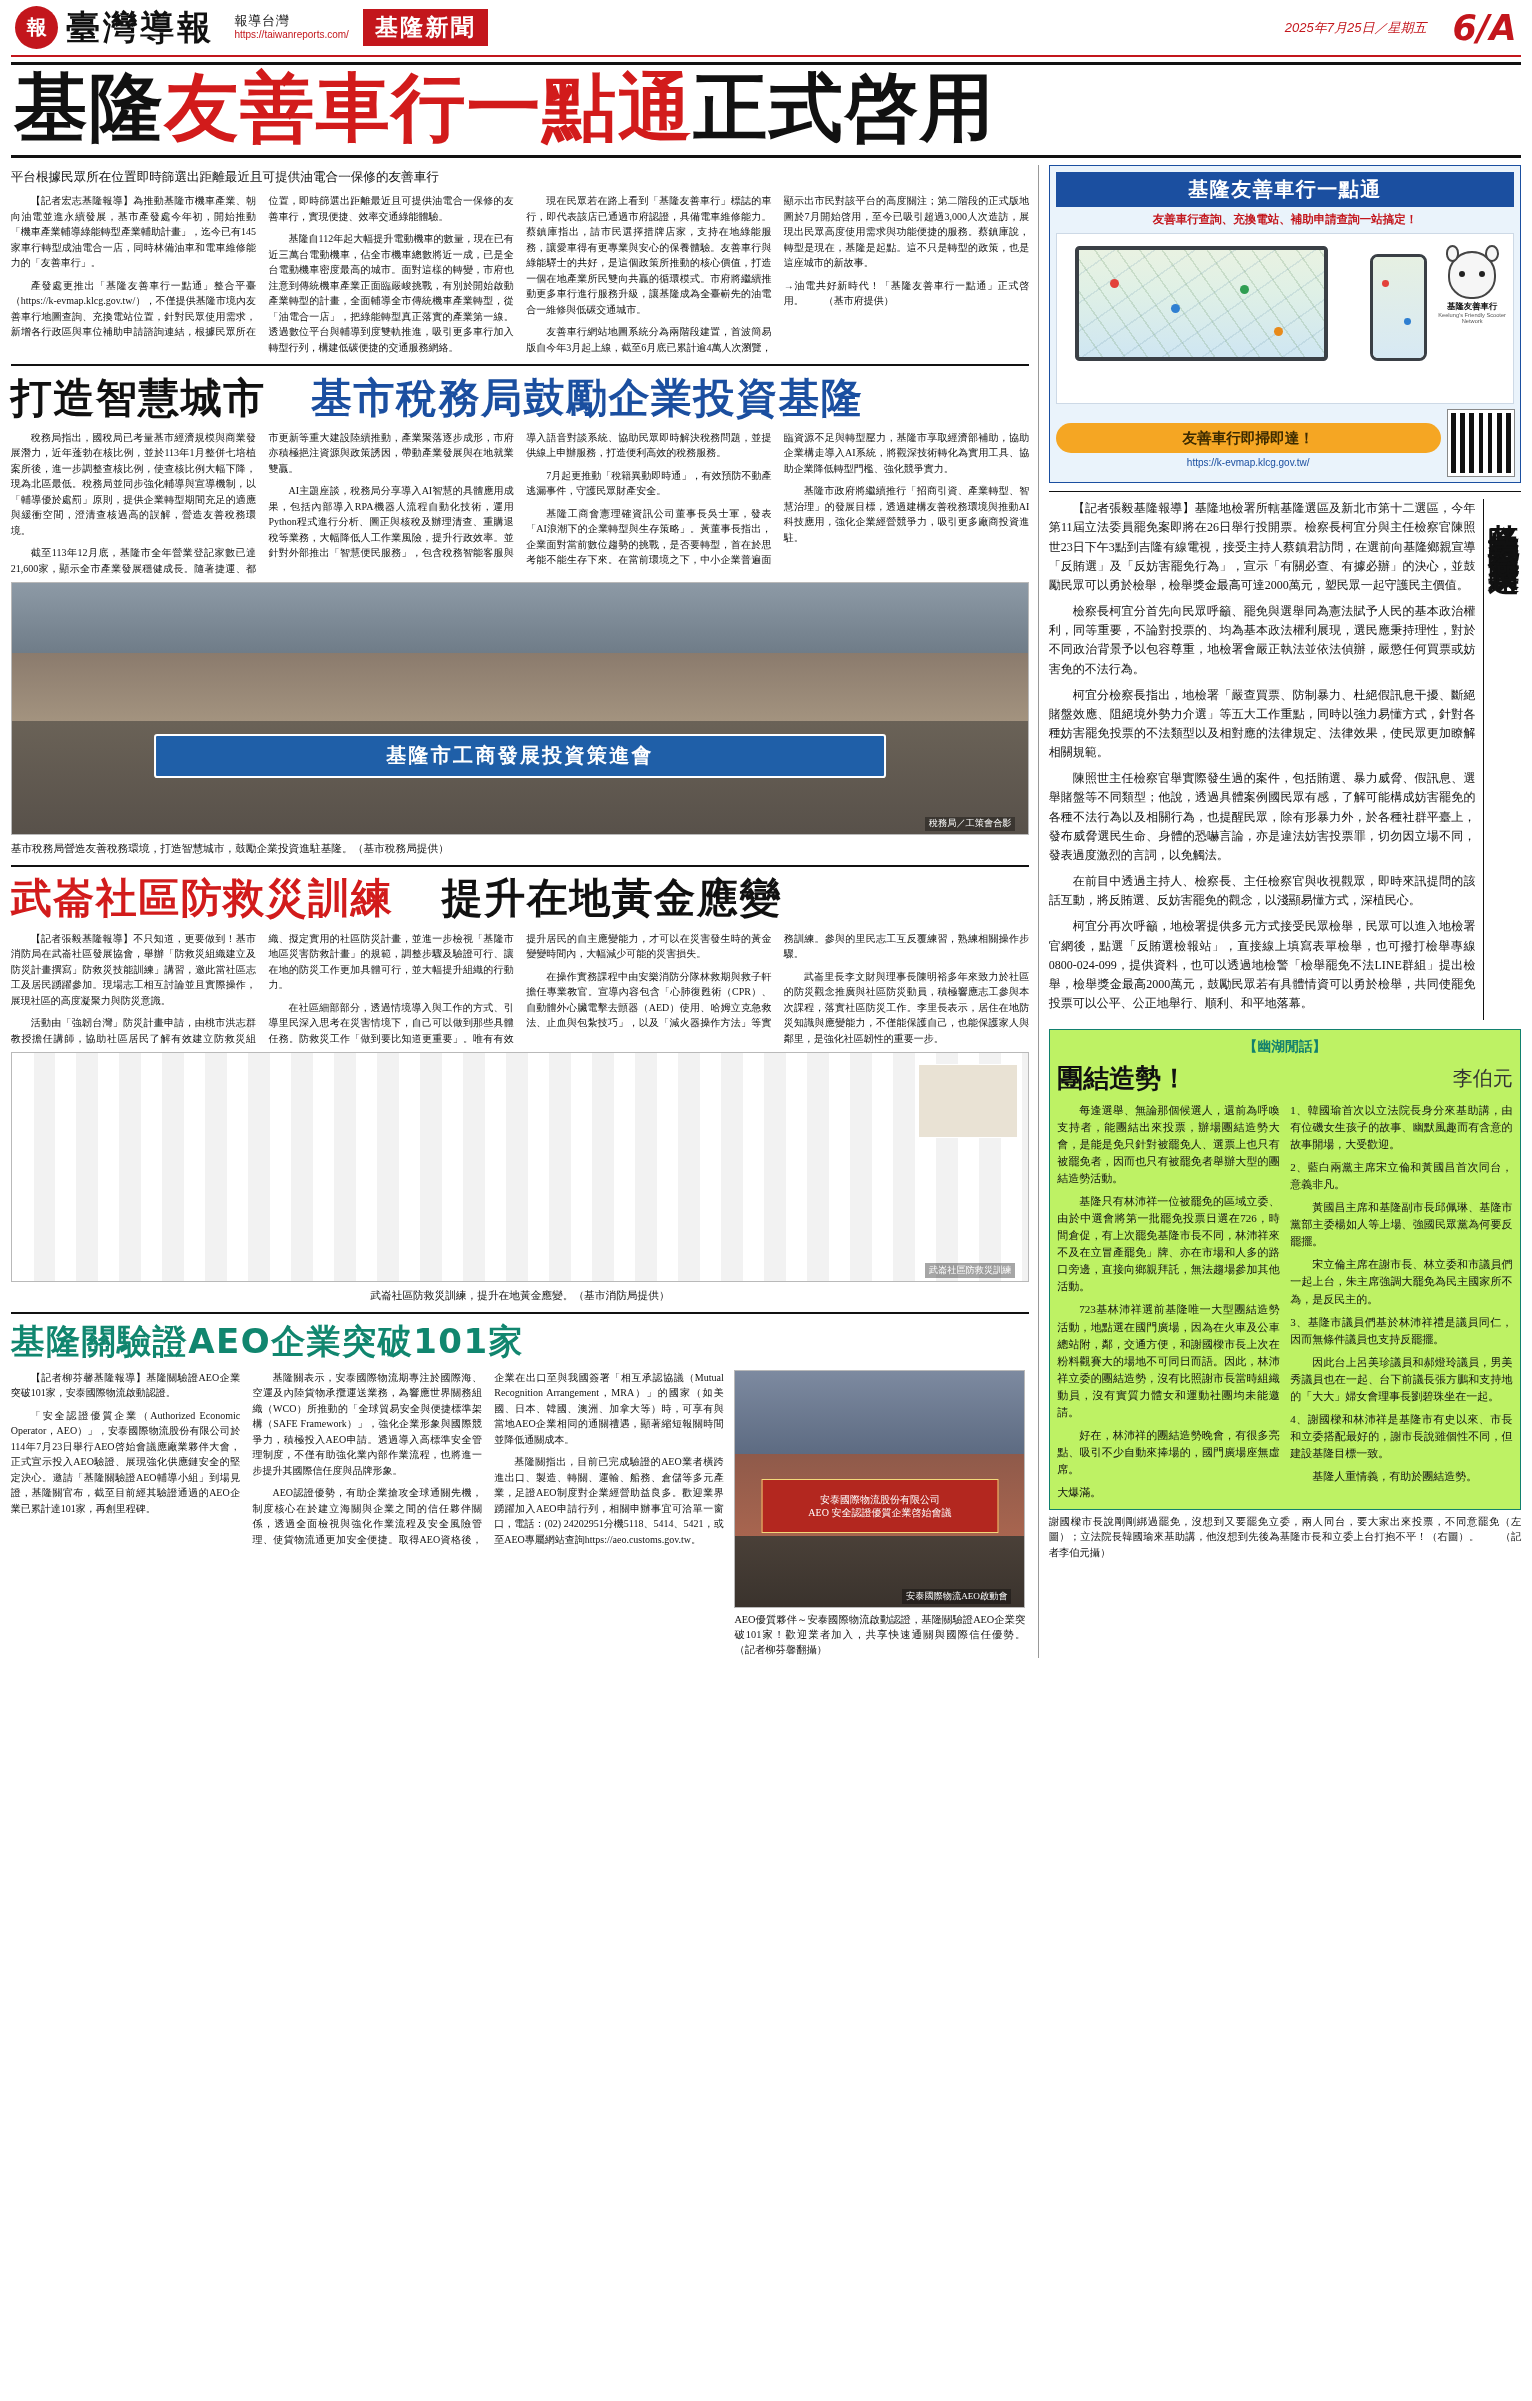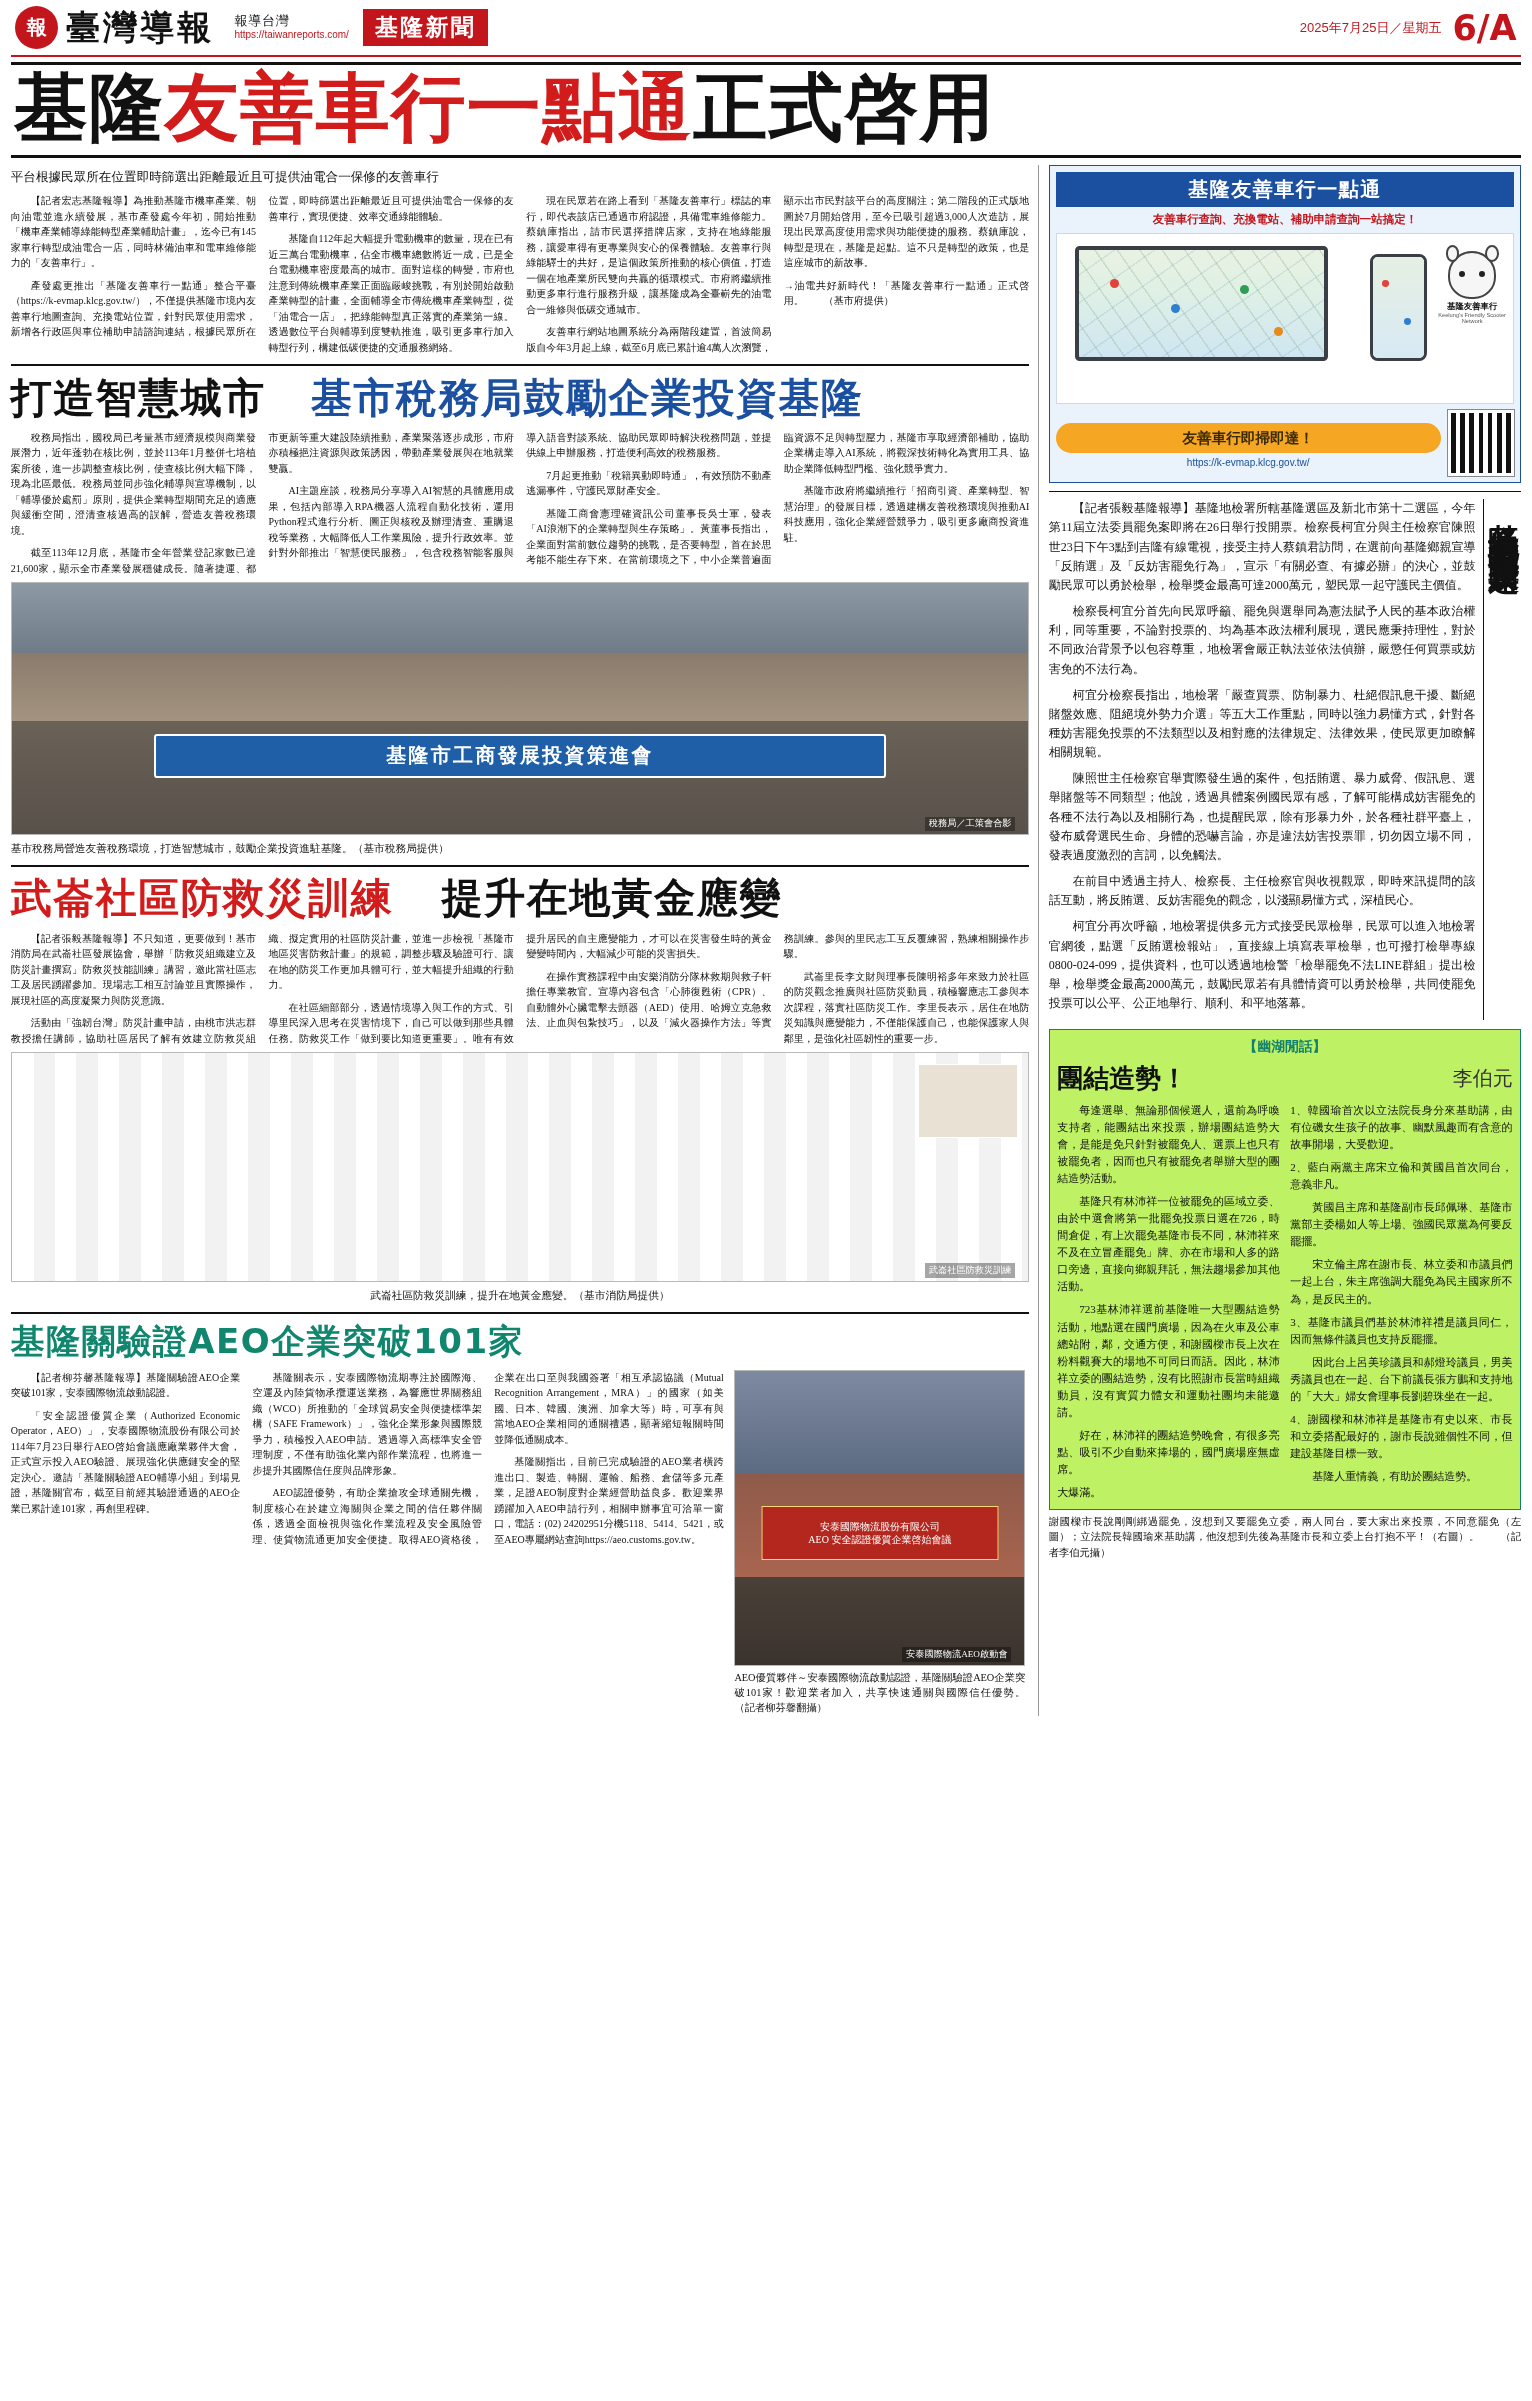--- a/index.html
+++ b/index.html
@@ -28,21 +28,21 @@
     font-size:34px;font-weight:bold;letter-spacing:3.1px;margin-left:7.7px;
     font-family:"DejaVu Sans",sans-serif;
   }
   .masthead-mid{ margin-left:20px; line-height:1.15; }
   .masthead-mid .m1{ font-size:13px; letter-spacing:0.8px;}
   .masthead-mid .m2{ font-size:10px; color:#c3161c; font-family:"Liberation Sans",sans-serif;}
   .section-badge{
     margin-left:13.8px; background:#c3161c;color:#fff;font-size:23px;font-weight:bold;
     padding:3.1px 12.3px; letter-spacing:2.3px;
   }
-  .masthead-right{ margin-left:auto; display:flex; align-items:center; gap:11px;}
+  .masthead-right{ margin-left:auto; display:flex; align-items:center; gap:26px;font-style:italic;}
   .date-text{ font-size:13px; color:#c3161c; font-family:"Liberation Sans",sans-serif;}
   .page-num{ font-size:35px; font-weight:bold; color:#c3161c; font-family:"DejaVu Sans",sans-serif;}
 
   
   .headline-bar{
     margin-top:4.6px; border-top:3.1px solid #111; border-bottom:3.1px solid #111;
     padding:4.6px 3.1px 7.7px 3.1px;
   }
   .headline{
     font-size:74px; font-weight:bold; letter-spacing:1.5px; line-height:1.05;
@@ -226,21 +226,21 @@
 
       <div style="display:flex;gap:10.7px;">
         <div class="txtcols c3" style="width:713px;">
           <p>【記者柳芬馨基隆報導】基隆關驗證AEO企業突破101家，安泰國際物流啟動認證。</p>
           <p>「安全認證優質企業（Authorized Economic Operator，AEO）」，安泰國際物流股份有限公司於114年7月23日舉行AEO啓始會議應廠業夥伴大會，正式宣示投入AEO驗證、展現強化供應鏈安全的堅定決心。邀請「基隆關驗證AEO輔導小組」到場見證，基隆關官布，截至目前經其驗證通過的AEO企業已累計達101家，再創里程碑。</p>
           <p>基隆關表示，安泰國際物流期專注於國際海、空運及內陸貨物承攬運送業務，為響應世界關務組織（WCO）所推動的「全球貿易安全與便捷標準架構（SAFE Framework）」，強化企業形象與國際競爭力，積極投入AEO申請。透過導入高標準安全管理制度，不僅有助強化業內部作業流程，也將進一步提升其國際信任度與品牌形象。</p>
           <p>AEO認證優勢，有助企業搶攻全球通關先機，制度核心在於建立海關與企業之間的信任夥伴關係，透過全面檢視與強化作業流程及安全風險管理、使貨物流通更加安全便捷。取得AEO資格後，企業在出口至與我國簽署「相互承認協議（Mutual Recognition Arrangement，MRA）」的國家（如美國、日本、韓國、澳洲、加拿大等）時，可享有與當地AEO企業相同的通關禮遇，顯著縮短報關時間並降低通關成本。</p>
           <p>基隆關指出，目前已完成驗證的AEO業者橫跨進出口、製造、轉關、運輸、船務、倉儲等多元產業，足證AEO制度對企業經營助益良多。歡迎業界踴躍加入AEO申請行列，相關申辦事宜可洽單一窗口，電話：(02) 24202951分機5118、5414、5421，或至AEO專屬網站查詢https://aeo.customs.gov.tw。</p>
         </div>
         <div style="width:291px;">
-          <div class="photo" style="height:296px;background:
+          <div class="photo" style="height:238px;background:
                  linear-gradient(180deg,#7d8aa0 0%,#5d6b82 35%,#8f5a4a 35%,#a8654f 70%,#4a4038 70%,#3a332d 100%);">
             <div style="position:absolute;left:50%;top:46%;transform:translateX(-50%);
                         width:82%;height:54px;background:#b3271f;border:1.5px solid #f3d97a;
                         color:#fff;font-size:10px;display:flex;align-items:center;justify-content:center;
                         text-align:center;line-height:1.3;padding:0 4.6px;">安泰國際物流股份有限公司<br>AEO 安全認證優質企業啓始會議</div>
             <div class="ph-label">安泰國際物流AEO啟動會</div>
           </div>
           <div class="small-cap">AEO優質夥伴～安泰國際物流啟動認證，基隆關驗證AEO企業突破101家！歡迎業者加入，共享快速通關與國際信任優勢。　　（記者柳芬馨翻攝）</div>
         </div>
       </div>

